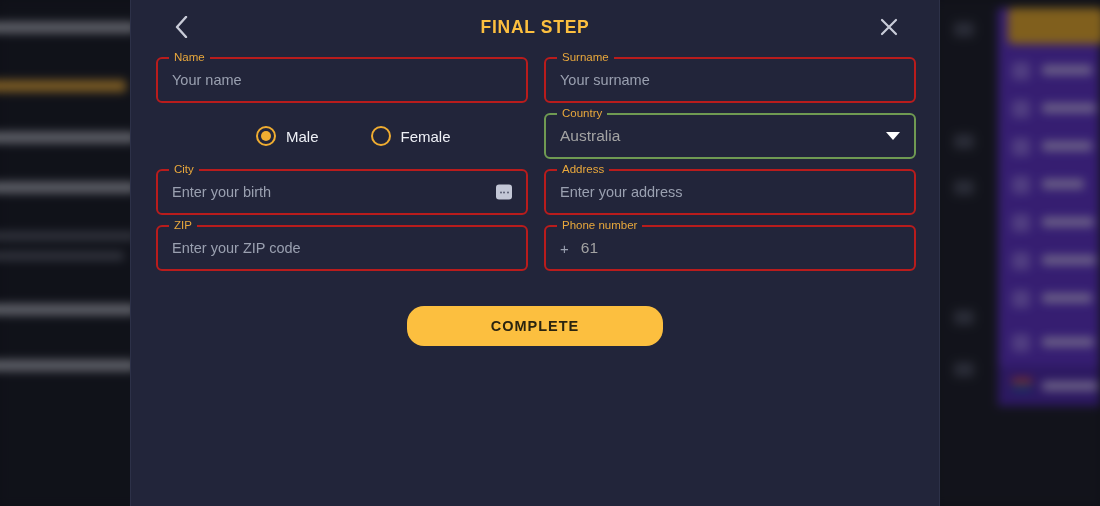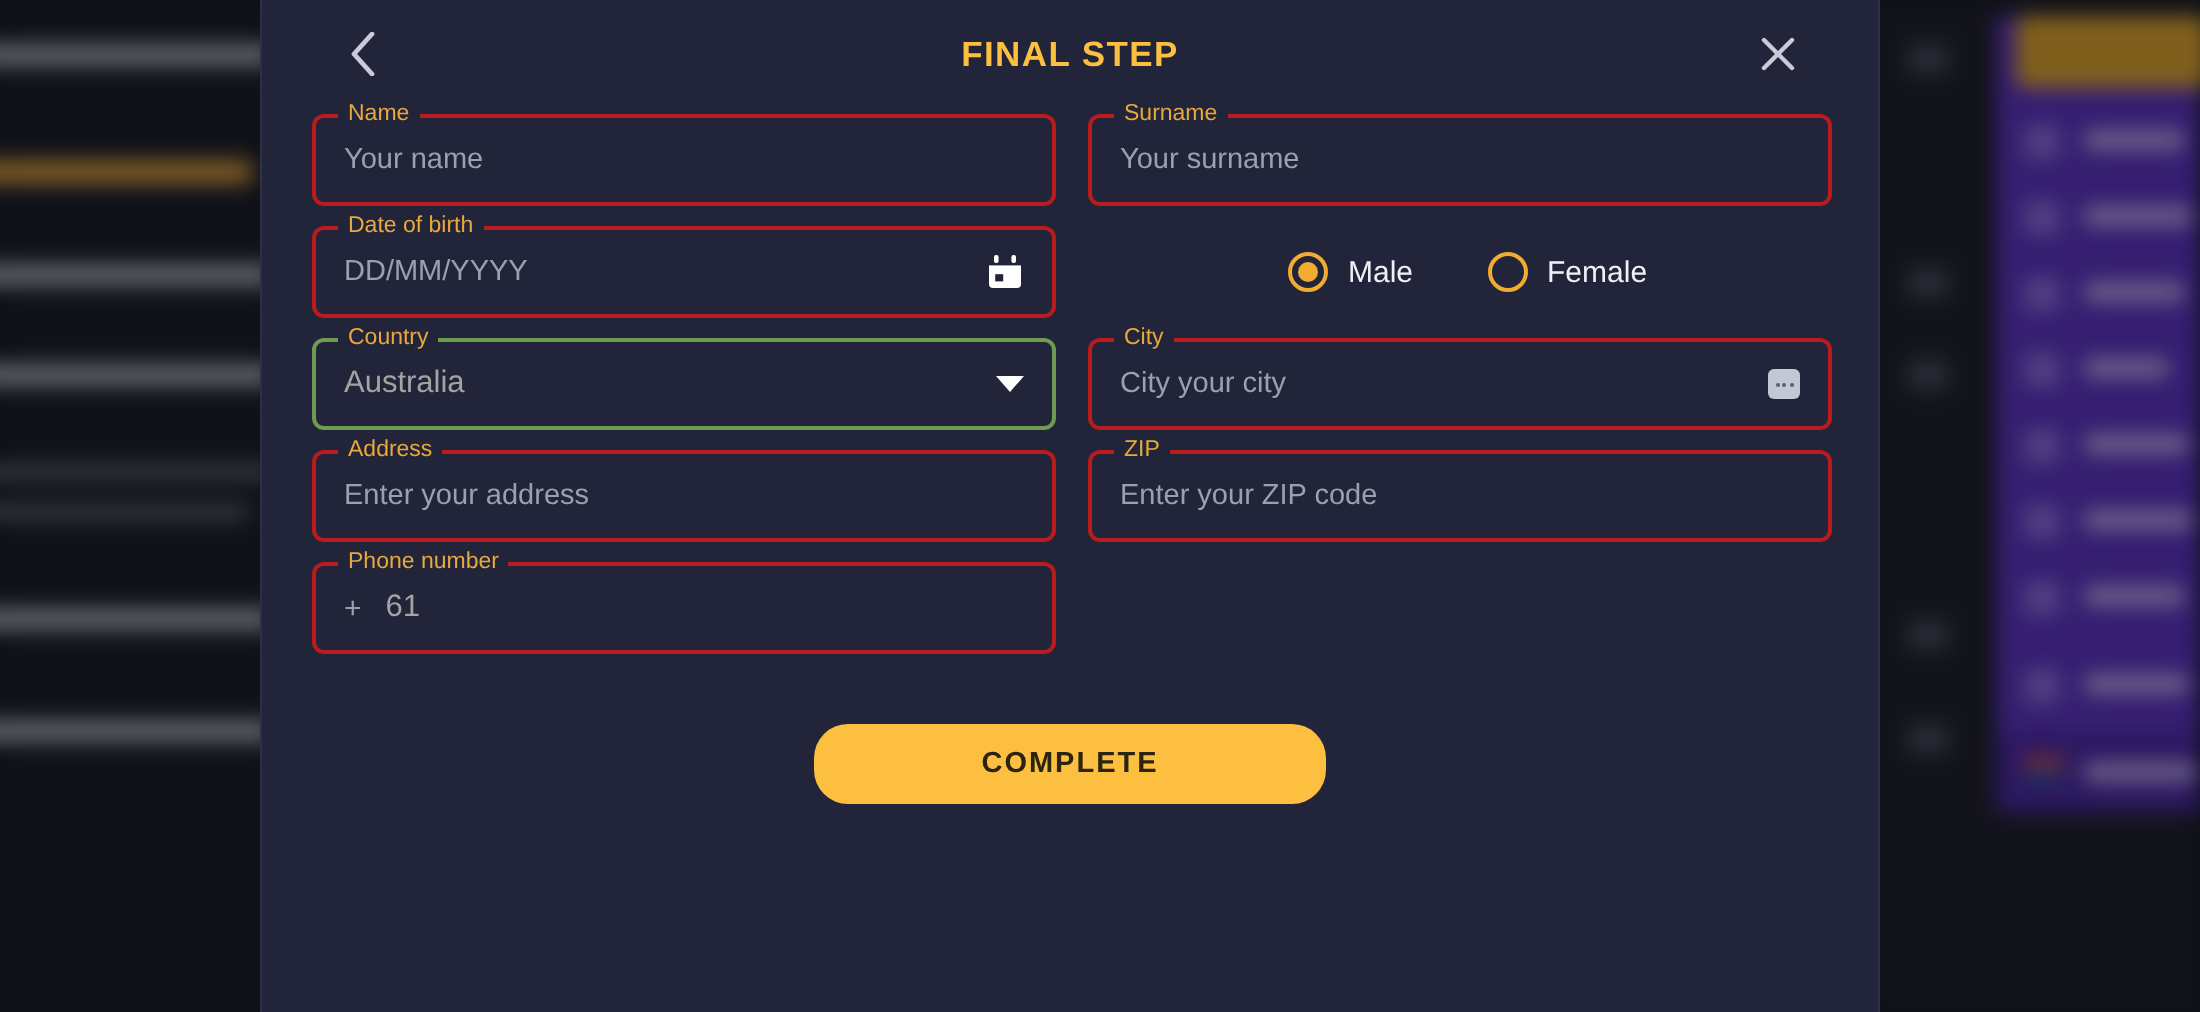--- a/index.html
+++ b/index.html
@@ -236,21 +236,21 @@
   }
 
   
   .phone-prefix { font-size: 15px; color: #9aa0b0; margin-right: 12px; }
 
   
   .gender-row {
     display: flex;
     align-items: center;
     height: 46px;
-    gap: 37px;
+    gap: 52px;
     padding-left: 100px;
   }
   .radio-opt {
     display: flex;
     align-items: center;
     gap: 10px;
     cursor: pointer;
   }
   .radio-ring {
     width: 20px; height: 20px;
@@ -383,35 +383,20 @@
         </div>
       </div>
 
       <div class="cell">
         <div class="field">
           <span class="field-label">Surname</span>
           <span class="placeholder">Your surname</span>
         </div>
       </div>
 
-      <div class="cell">
-        <div class="field">
-          <span class="field-label">Date of birth</span>
-          <span class="placeholder">DD/MM/YYYY</span>
-          <span class="field-affix">
-            <svg class="cal-icon" width="19" height="19" viewBox="0 0 19 19" aria-hidden="true">
-              <rect x="1.5" y="3" width="16" height="14.5" rx="2" fill="#ffffff"></rect>
-              <rect x="1.5" y="3" width="16" height="3.2" fill="#22253a"></rect>
-              <rect x="4" y="1" width="2.3" height="4" rx="1" fill="#ffffff"></rect>
-              <rect x="12.7" y="1" width="2.3" height="4" rx="1" fill="#ffffff"></rect>
-              <rect x="4.6" y="10.6" width="4" height="3.6" fill="#22253a"></rect>
-            </svg>
-          </span>
-        </div>
-      </div>
 
       <div class="cell">
         <div class="gender-row">
           <label class="radio-opt">
             <span class="radio-ring">
               <span class="dot"></span>
             </span>
             <span class="radio-label">Male</span>
           </label>
           <label class="radio-opt">
@@ -428,21 +413,21 @@
           <span class="field-affix">
             <span class="caret"></span>
           </span>
         </div>
       </div>
 
 
       <div class="cell">
         <div class="field">
           <span class="field-label">City</span>
-          <span class="placeholder">City your city</span>
+          <span class="placeholder">Enter your birth</span>
           <span class="field-affix">
             <span class="autofill-chip">
               <i></i>
                 <i></i>
                 <i></i>
             </span>
           </span>
         </div>
       </div>
 

